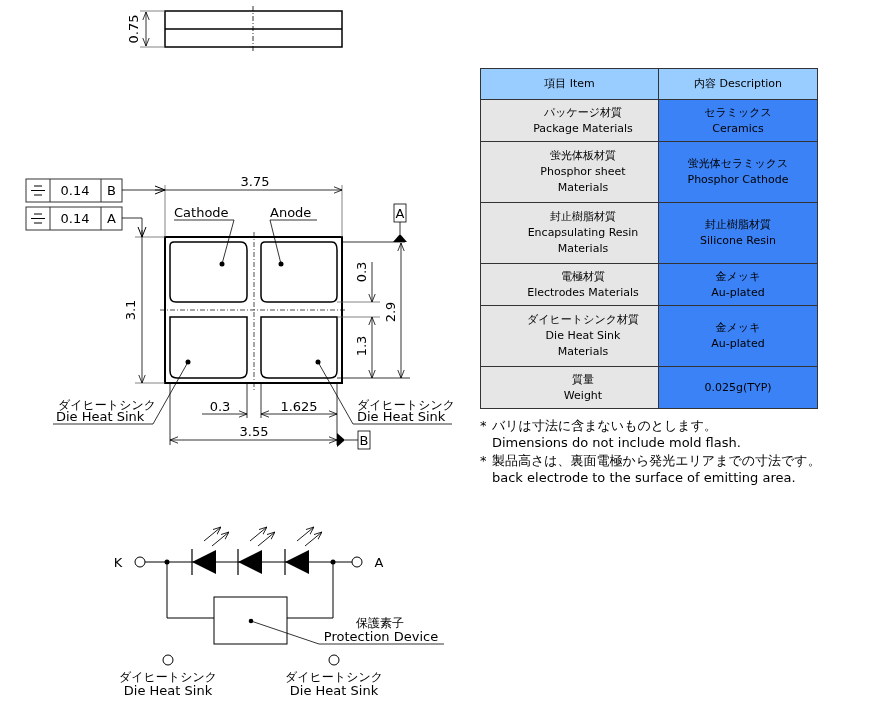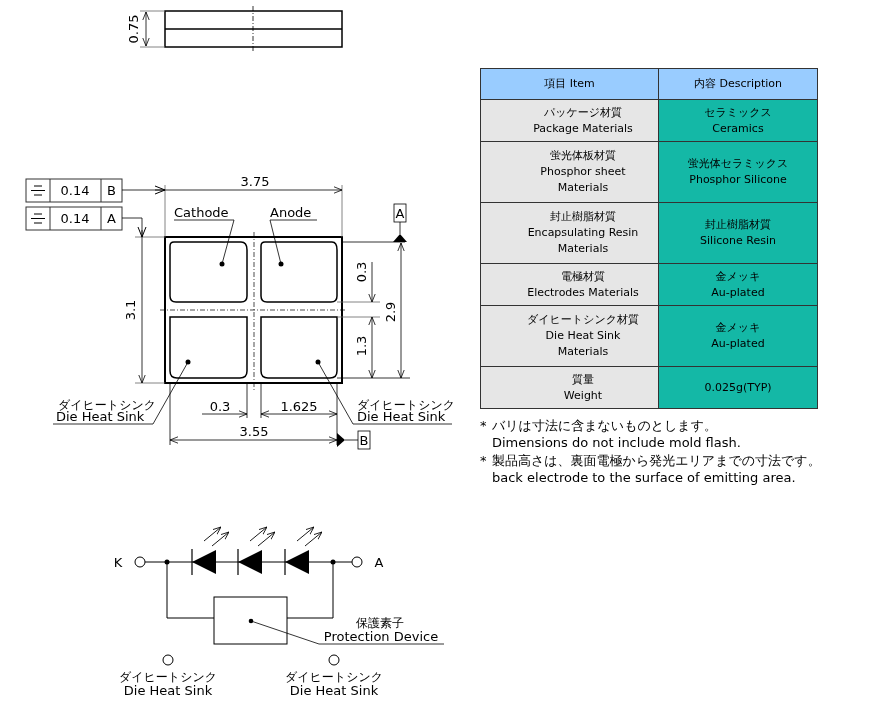--- a/index.html
+++ b/index.html
@@ -3,21 +3,21 @@
 <meta charset="utf-8">
 <style>
   html, body { margin:0; padding:0; background:#ffffff; }
   body { width:869px; height:707px; position:relative; overflow:hidden; font-family:"DejaVu Sans", sans-serif; color:#000; }
   #drawing { position:absolute; left:0; top:0; }
   #drawing text { font-family:"DejaVu Sans", sans-serif; fill:#000; }
   .spec-table { position:absolute; left:480px; top:68px; width:338px; border-collapse:collapse; font-size:11px; }
   .spec-table th, .spec-table td { border:1.2px solid #333; text-align:center; vertical-align:middle; line-height:16px; padding:1px 2px; }
   .spec-table th { background:#99ccff; font-weight:normal; height:28px; }
   .spec-table td.item { background:#e6e6e6; width:146px;padding-left:29px; }
-  .spec-table td.desc { background:#14b8a6;text-align:center; }
+  .spec-table td.desc { background:#3b82f6;text-align:center; }
   .notes { position:absolute; left:480px; top:418px; font-size:13px; line-height:16.5px; }
   .note { position:relative; padding-left:12px; }
   .note .star { position:absolute; left:0; top:0; }
   .line { display:block; white-space:nowrap; }
 </style>
 </head>
 <body>
 
 <svg id="drawing" width="869" height="707" viewBox="0 0 869 707">
   <defs>
@@ -201,21 +201,21 @@
         </td>
       </tr>
       <tr>
         <td class="item" style="height: 58px; text-align: center;">
           <span class="line">蛍光体板材質</span>
           <span class="line">Phosphor sheet</span>
           <span class="line">Materials</span>
         </td>
         <td class="desc" style="height: 58px;">
           <span class="line">蛍光体セラミックス</span>
-          <span class="line">Phosphor Silicone</span>
+          <span class="line">Phosphor Cathode</span>
         </td>
       </tr>
       <tr>
         <td class="item" style="height: 58px;">
           <span class="line">封止樹脂材質</span>
           <span class="line">Encapsulating Resin</span>
           <span class="line">Materials</span>
         </td>
         <td class="desc" style="height: 58px;">
           <span class="line">封止樹脂材質</span>

